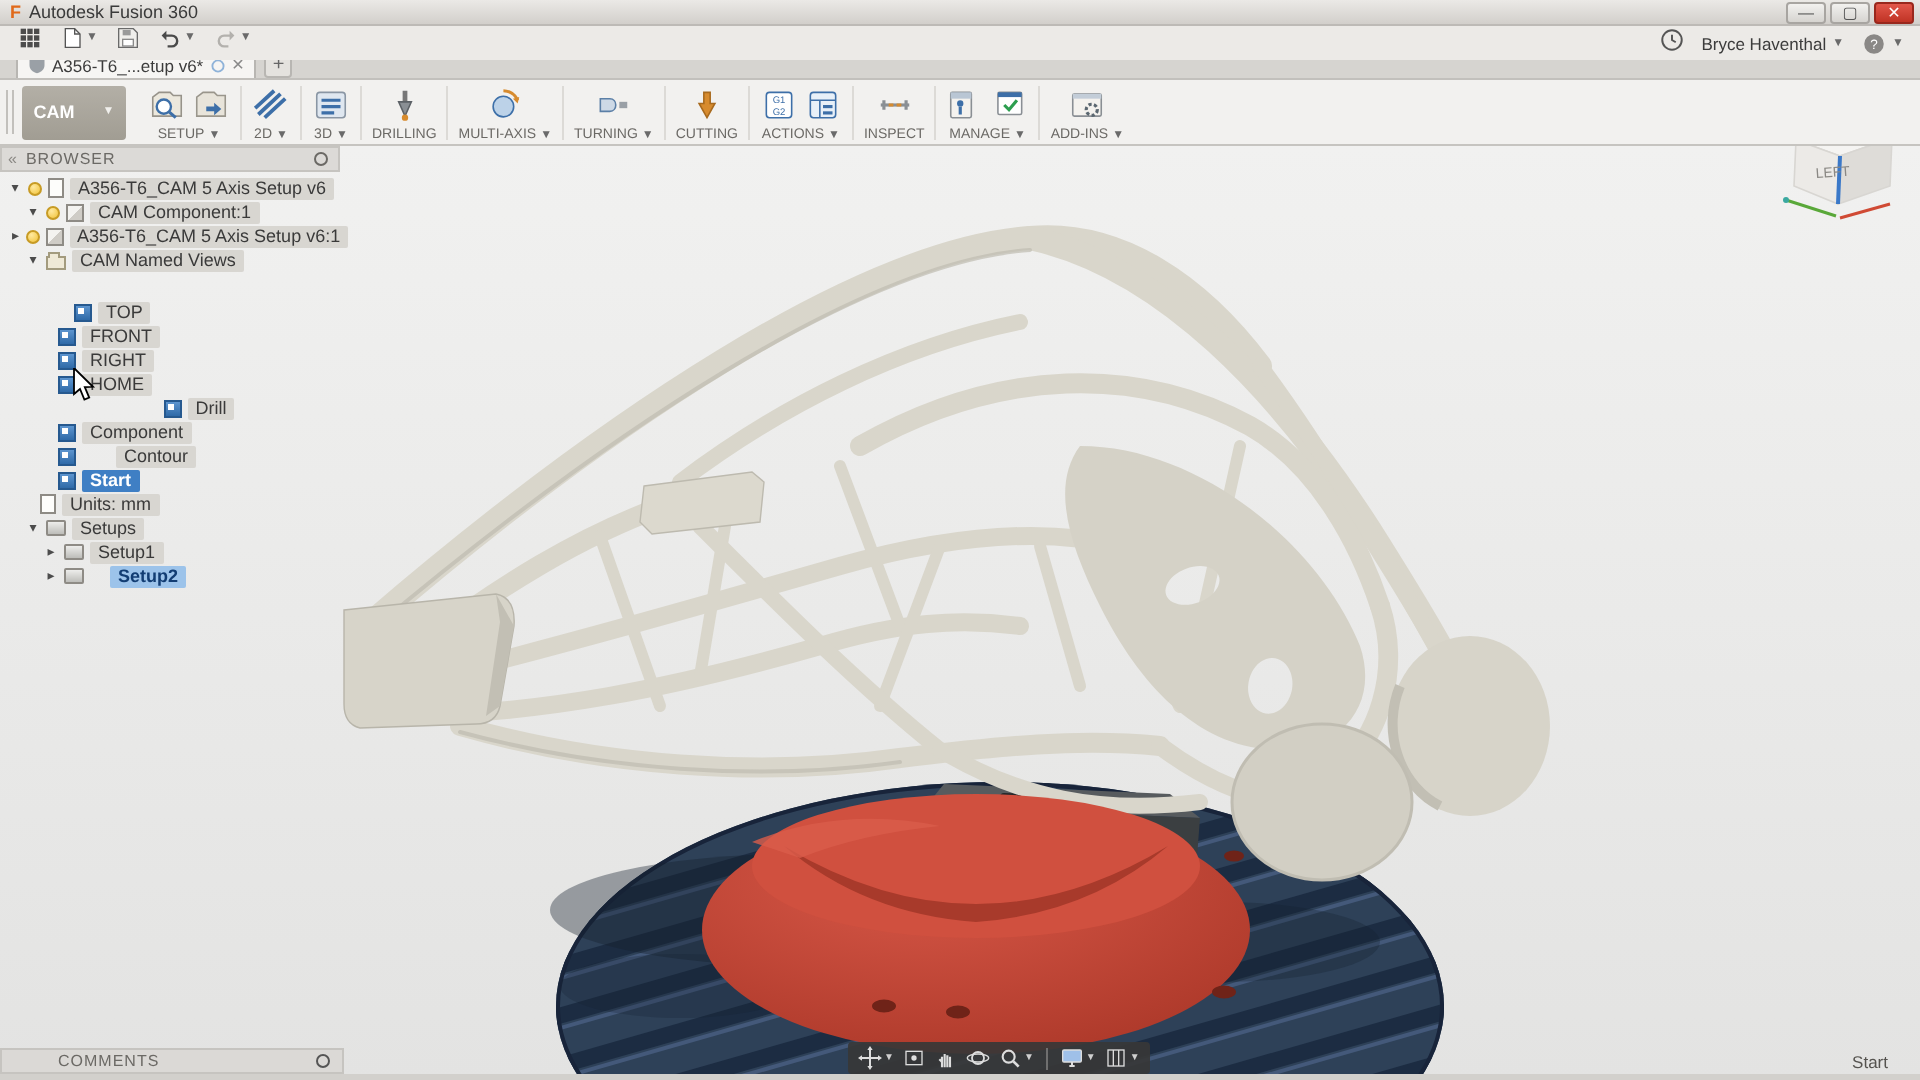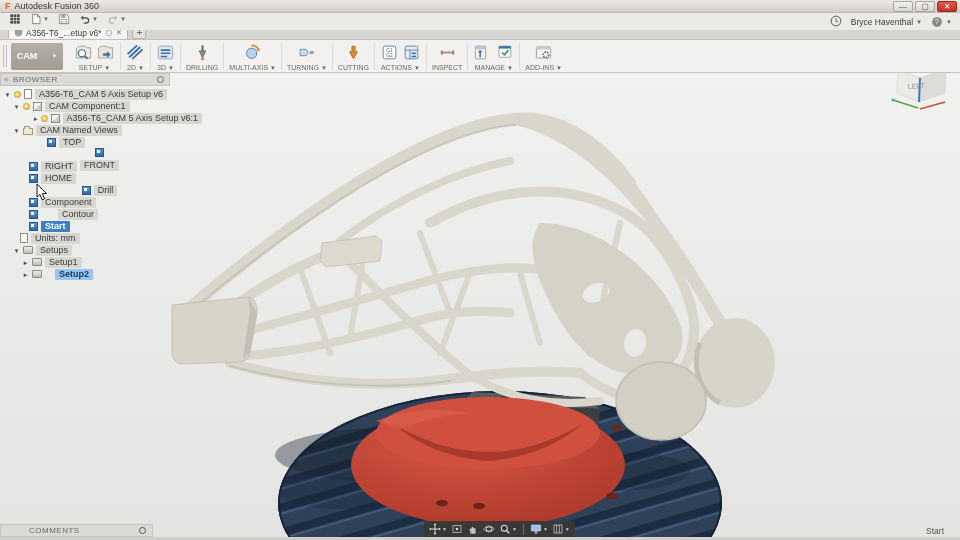--- a/index.html
+++ b/index.html
@@ -74,21 +74,21 @@
   .ic-bulb{width:7px;height:7px;border-radius:50%;background:radial-gradient(circle at 35% 30%,#ffe9a0,#f0c237);border:1px solid #c79b25;}
   .ic-doc{width:8px;height:10px;background:#fdfdfb;border:1px solid #8e8b85;}
   .ic-comp{width:9px;height:9px;background:linear-gradient(135deg,#f4f3f0 50%,#cfccc6 50%);border:1px solid #8e8b85;}
   .ic-folder{width:10px;height:7px;background:#efe9d6;border:1px solid #a39b7e;position:relative;margin-top:2px;}
   .ic-folder::before{content:"";position:absolute;top:-3px;left:0;width:4px;height:2px;background:#efe9d6;border:1px solid #a39b7e;border-bottom:none;}
   .ic-view{width:9px;height:9px;background:linear-gradient(#5d95cf,#2f6aa8);border:1px solid #26598f;position:relative;}
   .ic-view::after{content:"";position:absolute;left:1px;top:1px;width:3px;height:3px;background:#fff;}
   .ic-setup{width:10px;height:8px;background:linear-gradient(#ededeb,#bdbdb9);border:1px solid #8e8b85;border-radius:1px;}
 
   
-  .comments{position:absolute;left:0;bottom:3px;width:153px;height:13px;
+  .comments{position:absolute;left:0;bottom:3px;width:172px;height:13px;
     background:rgba(219,217,213,.96);border:1px solid #c6c4c0;display:flex;align-items:center;
     font-size:8px;color:#6b6965;letter-spacing:.5px;z-index:31;}
   .comments .lbl{margin-left:28px;}
   .comments .opt{margin-left:auto;margin-right:6px;width:7px;height:7px;border-radius:50%;border:1.5px solid #555;}
   .navbar{position:absolute;left:424px;bottom:3px;height:16px;background:rgba(55,55,55,.92);
     border-radius:2px;display:flex;align-items:center;padding:0 4px;gap:2px;z-index:31;}
   .nbtn{display:flex;align-items:center;padding:1px;}
   .nbtn svg{width:12px;height:12px;display:block;}
   .nbtn .caret{color:#cfcfcf;font-size:5px;}
   .nsep{width:1px;height:11px;background:#6f6f6f;margin:0 3px;}
@@ -511,36 +511,36 @@
         <span class="ic ic-bulb"></span>
         <span class="ic ic-doc"></span>
         <span class="chip">A356-T6_CAM 5 Axis Setup v6</span>
       </div>
       <div class="trow" style="padding-left: 13px;">
         <span class="tw">▾</span>
         <span class="ic ic-bulb"></span>
         <span class="ic ic-comp"></span>
         <span class="chip">CAM Component:1</span>
       </div>
-      <div class="trow" style="padding-left: 34px;">
+      <div class="trow" style="padding-left: 6px;">
         <span class="tw">▸</span>
         <span class="ic ic-bulb"></span>
         <span class="ic ic-comp"></span>
         <span class="chip">A356-T6_CAM 5 Axis Setup v6:1</span>
       </div>
       <div class="trow" style="padding-left: 13px;">
         <span class="tw">▾</span>
         <span class="ic ic-folder"></span>
         <span class="chip">CAM Named Views</span>
       </div>
-      <div class="trow" style="padding-left: 47px;">
+      <div class="trow" style="padding-left: 37px; margin-top: 14px;">
         <span class="ic ic-view"></span>
         <span class="chip">TOP</span>
       </div>
-      <div class="trow" style="padding-left: 29px; flex-direction: column;">
+      <div class="trow" style="padding-left: 29px;">
         <span class="ic ic-view"></span>
         <span class="chip">FRONT</span>
       </div>
       <div class="trow" style="padding-left: 29px;">
         <span class="ic ic-view"></span>
         <span class="chip">RIGHT</span>
       </div>
       <div class="trow" style="padding-left: 29px;">
         <span class="ic ic-view"></span>
         <span class="chip">HOME</span>

